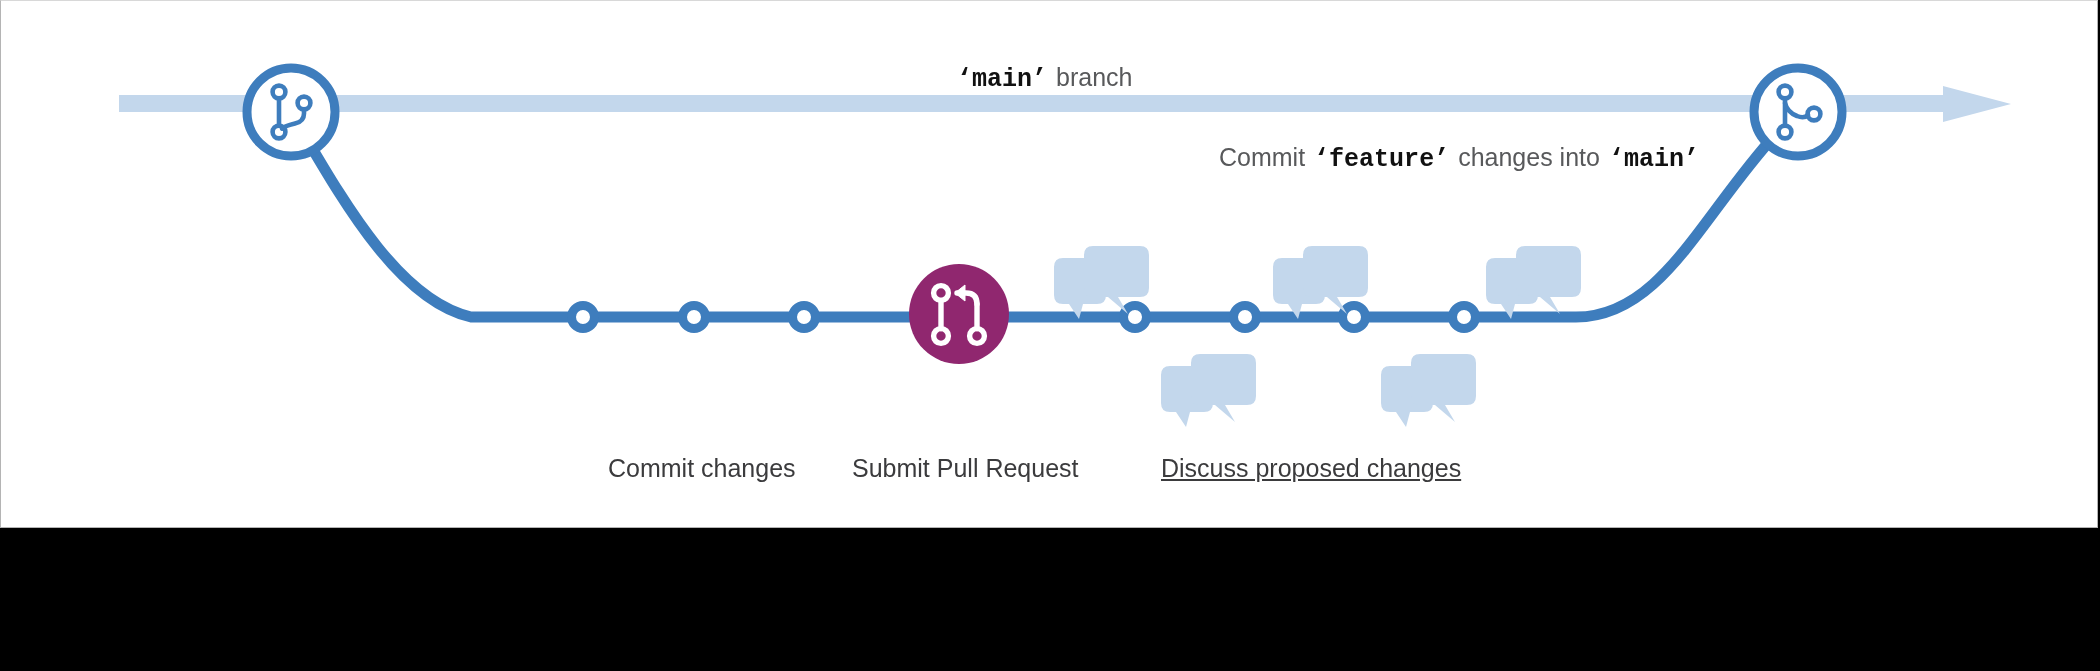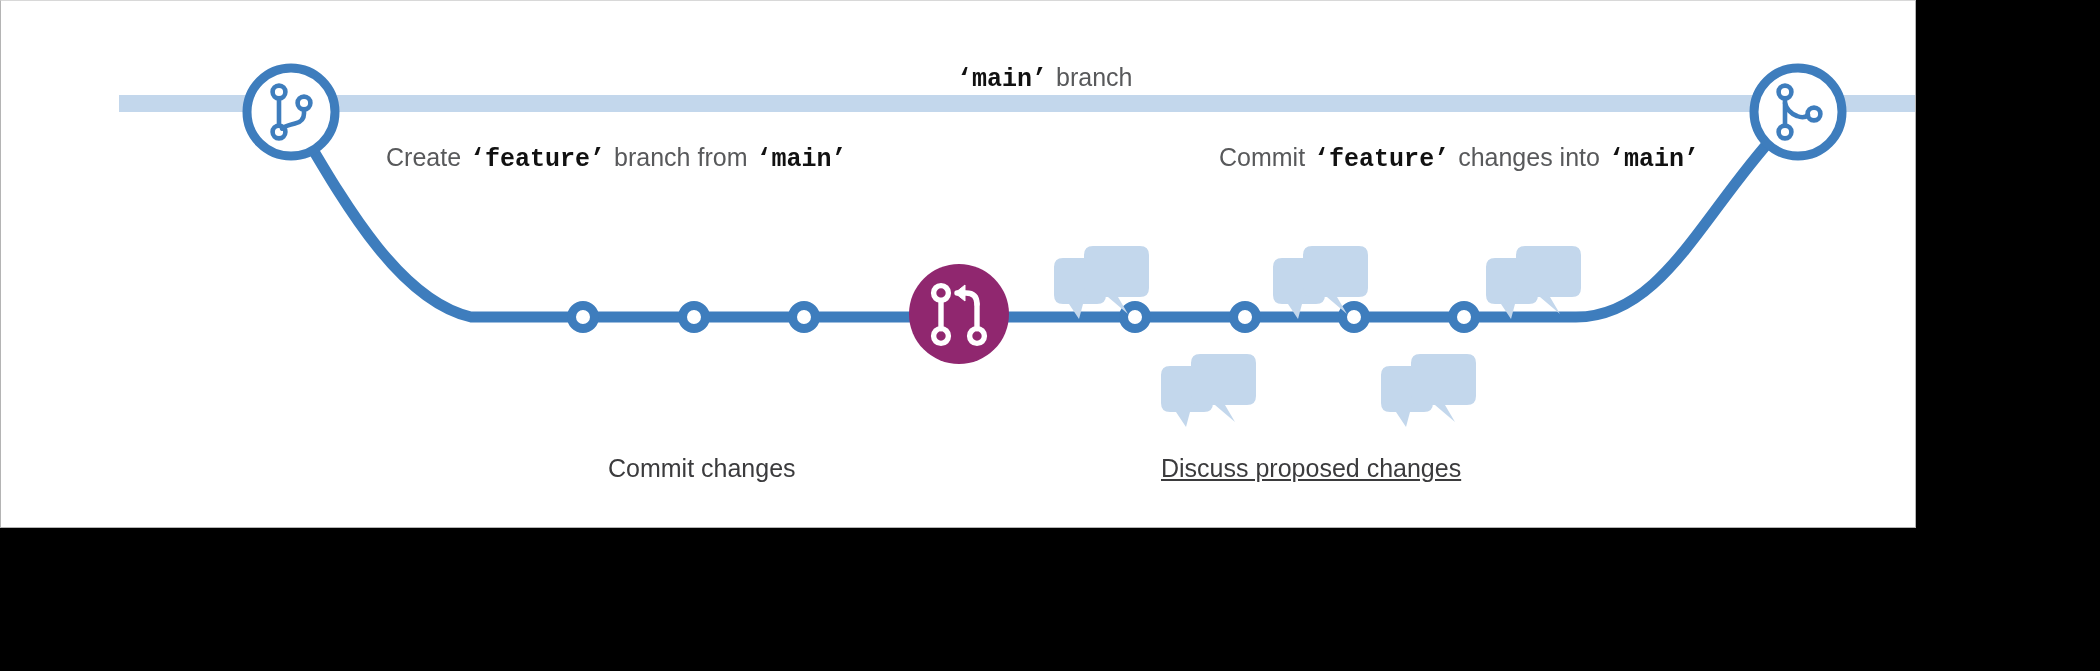--- a/index.html
+++ b/index.html
@@ -16,21 +16,21 @@
   #stage {
     position: relative;
     width: 2100px;
     height: 671px;
     background: #000000;
   }
   #canvas {
     position: absolute;
     left: 0;
     top: 0;
-    width: 1916px;
+    width: 2098px;
     height: 528px;
     background: #ffffff;
     border: 1px solid #b4b4b4;
     border-top: 1px solid #d8d8d8;
     box-sizing: border-box;
     overflow: hidden;
   }
   #diagram-svg {
     position: absolute;
     left: 0;
@@ -176,27 +176,25 @@
           <use href="#git-merge-glyph" transform="translate(1778,84)"></use>
         </g>
       </g>
 
     </svg>
 
     <div class="label lbl-main-branch">
       <span class="t-code">‘main’</span><span class="gap"></span><span class="t-plain">branch</span>
     </div>
 
-    <div class="label lbl-create">
-      <span class="t-plain">Create</span><span class="gap"></span><span class="t-code">‘feature’</span><span class="gap"></span><span class="t-plain">branch from</span><span class="gap"></span><span class="t-code">‘main’</span>
-    </div>
 
     <div class="label lbl-merge">
       <span class="t-plain">Commit</span><span class="gap"></span><span class="t-code">‘feature’</span><span class="gap"></span><span class="t-plain">changes into</span><span class="gap"></span><span class="t-code">‘main’</span>
     </div>
 
     <div class="label lbl-bottom lbl-commit">Commit changes</div>
 
+    <div class="label lbl-bottom lbl-submit">Submit Pull Request</div>
 
     <div class="label lbl-bottom lbl-discuss">Discuss proposed changes</div>
 
   </div>
 </div>
 
 </body></html>

